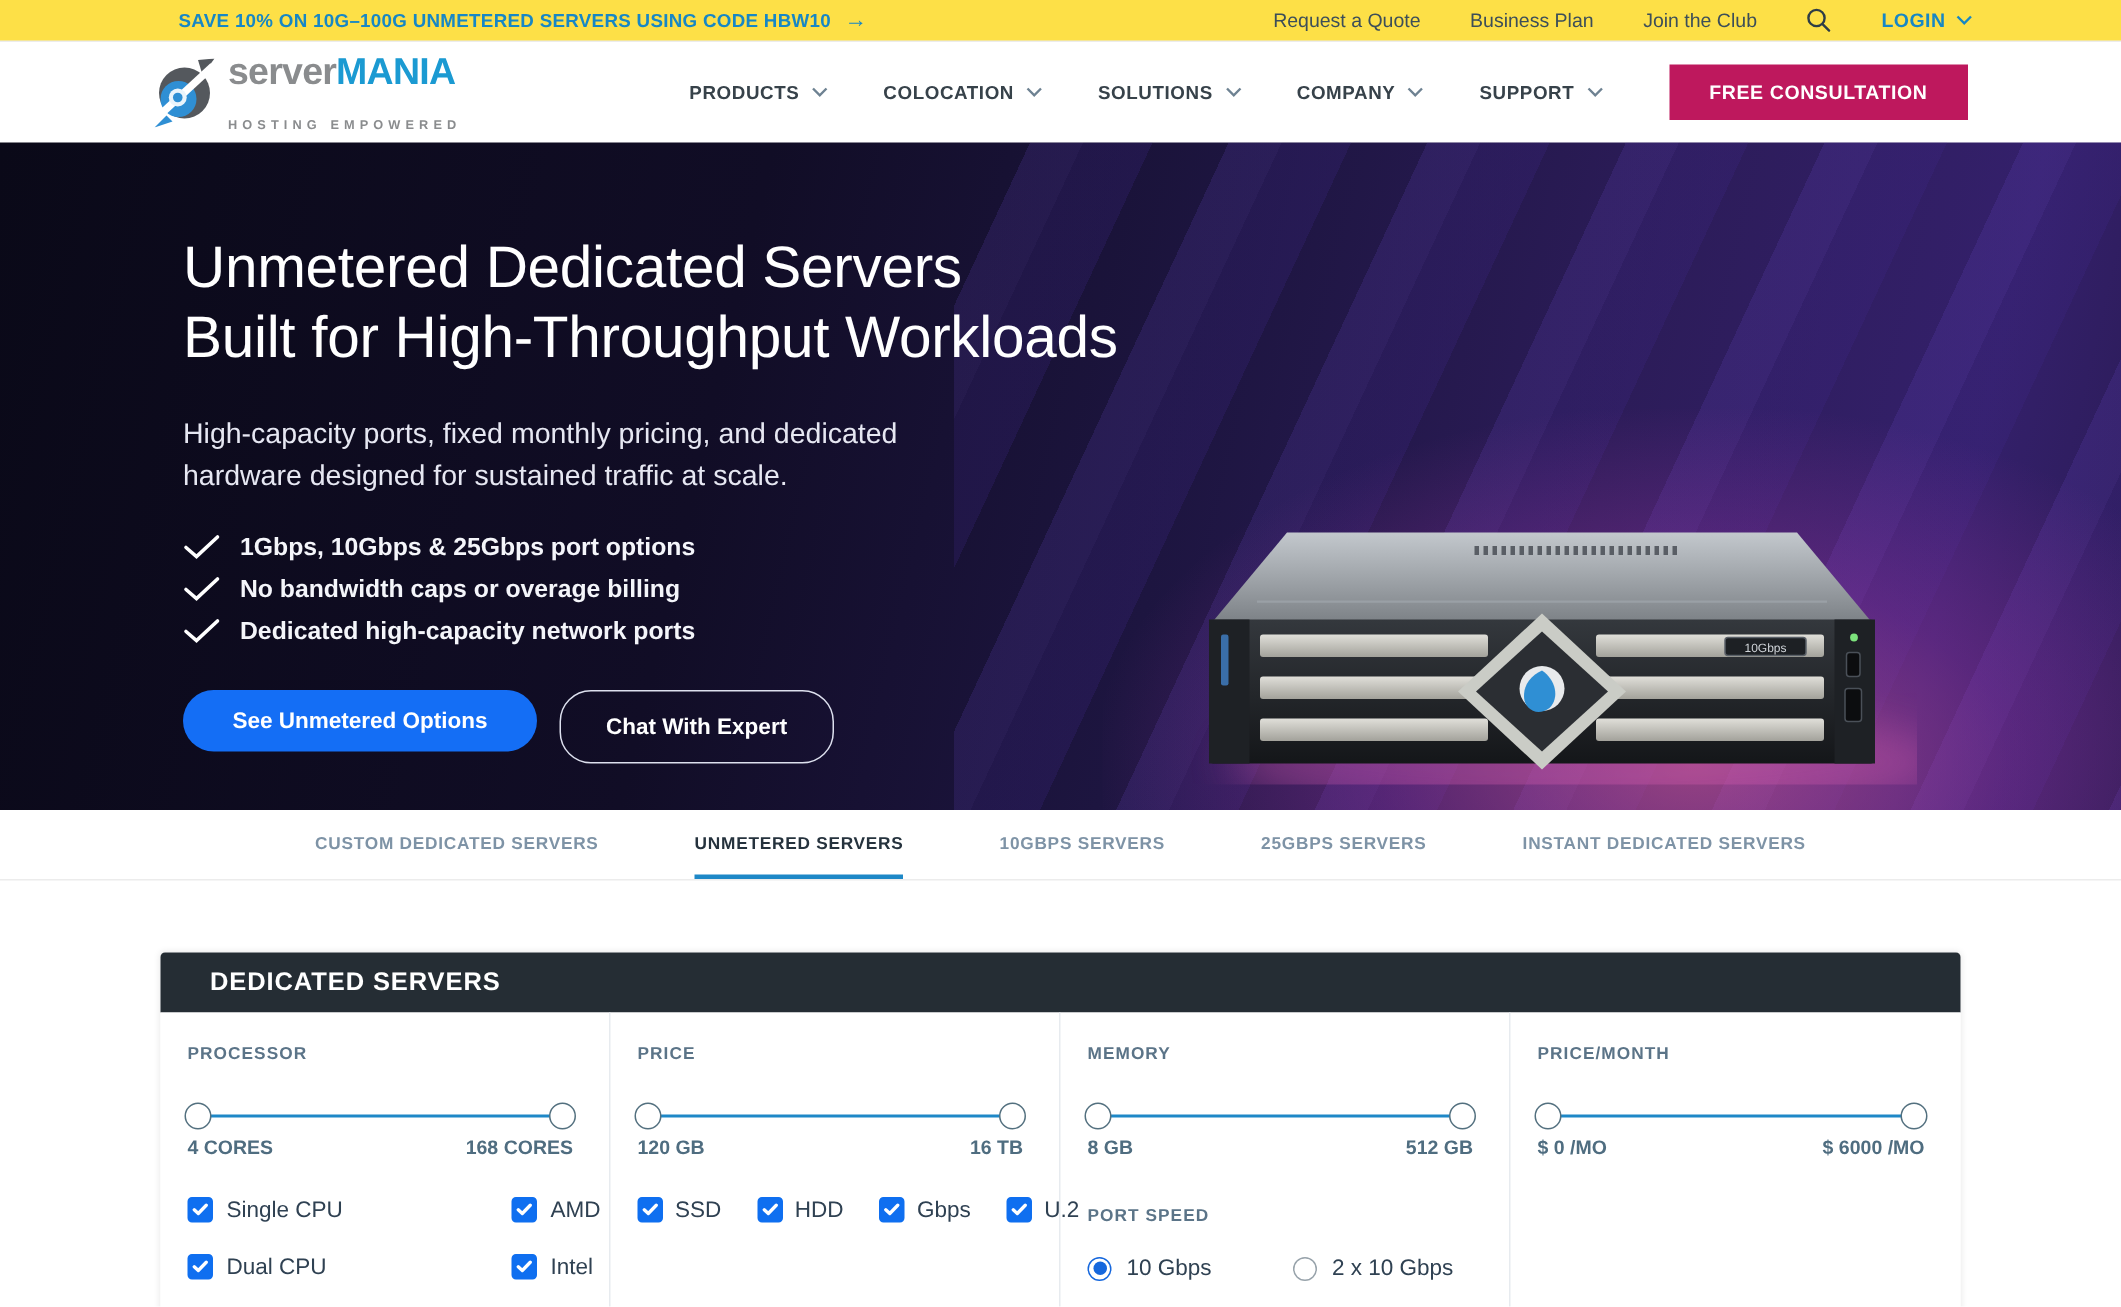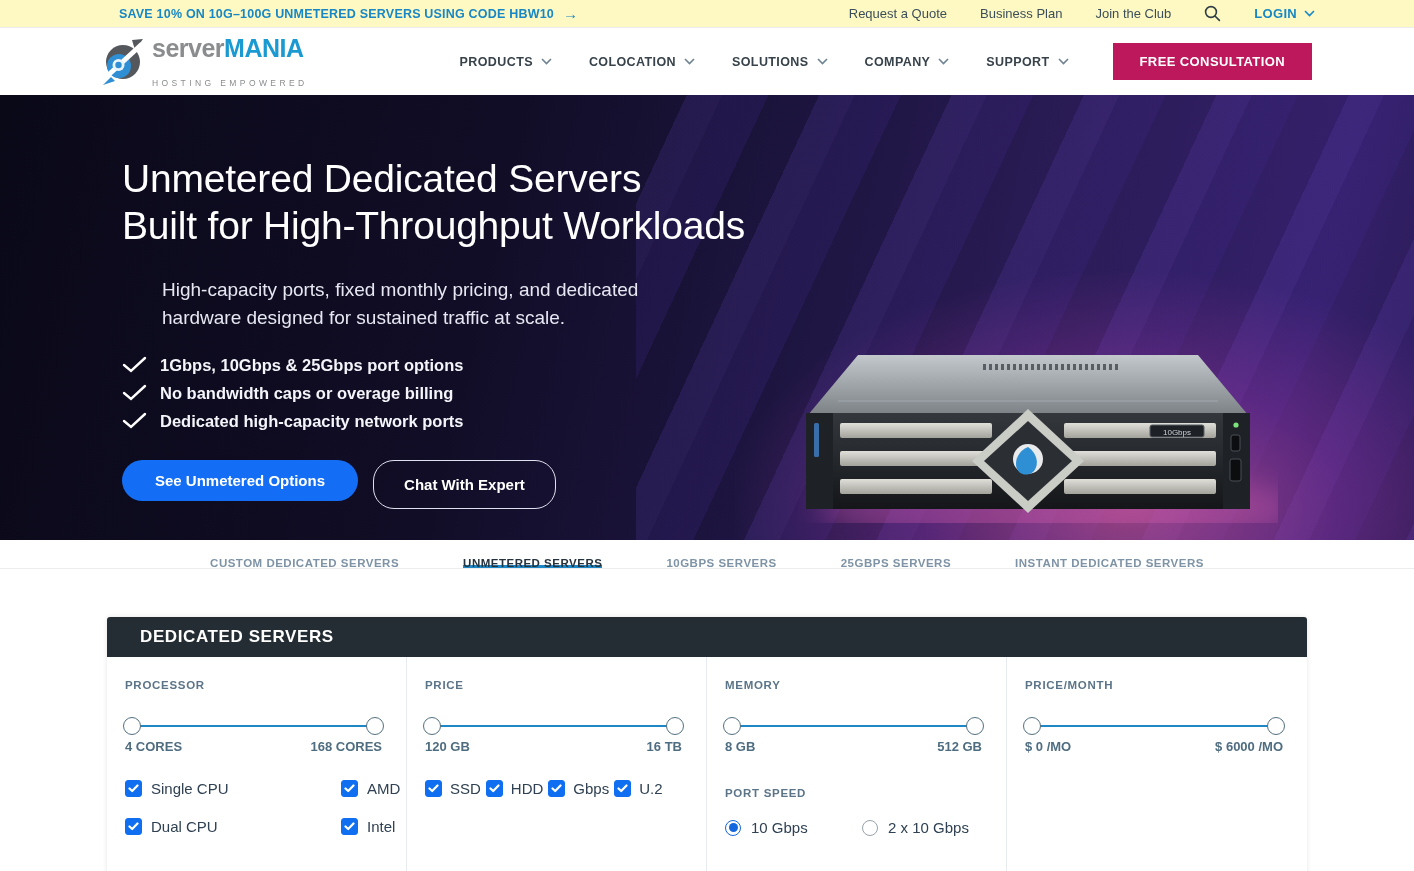--- a/index.html
+++ b/index.html
@@ -1,70 +1,70 @@
 <!DOCTYPE html>
 <html><head>
 <meta charset="utf-8">
 <style>
   * { margin:0; padding:0; box-sizing:border-box; }
   html,body { width:1414px; height:871px; overflow:hidden; background:#fff;
     font-family:"Liberation Sans", sans-serif; }
 
   
   .promo-bar { height:28px; display:flex; align-items:center; justify-content:space-between;
-    padding:0 99px 0 119px; border-bottom:1px solid #ececec; background:#fef9c3; }
+    padding:0 99px 0 119px; border-bottom:1px solid #ececec; background:#fde047; }
   .promo-link { display:flex; align-items:center; gap:9px; color:#1787c5;
     font-size:12.5px; font-weight:bold; letter-spacing:.2px; cursor:pointer; }
   .promo-arrow { font-size:15px; line-height:1; }
   .promo-right { display:flex; align-items:center; gap:33px; }
   .promo-right .txt-link { font-size:13px; color:#3c4e59; cursor:pointer; }
   .search-btn { display:flex; align-items:center; cursor:pointer; }
   .login { display:flex; align-items:center; gap:7px; color:#1787c5; font-size:13px;
     font-weight:bold; letter-spacing:.3px; cursor:pointer; }
   .chev { width:11px; height:7px; }
   .chev polyline { fill:none; stroke:#6e8292; stroke-width:1.6; }
   .login .chev polyline { stroke:#1787c5; }
 
   
   .nav { height:67px; display:flex; align-items:center; padding:0 102px; background:#fff; }
   .logo { display:flex; align-items:center; gap:8px; cursor:pointer; }
   .logo-text .line1 { font-size:25px; font-weight:bold; letter-spacing:-.5px; line-height:25px; }
   .logo-gray { color:#8a8c8e; text-transform:lowercase; }
   .logo-blue { color:#1b9ad2; }
-  .logo-tag { font-size:8.5px; letter-spacing:3.4px; color:#8a8c8e; margin-top:17px; }
+  .logo-tag { font-size:8.5px; letter-spacing:3.4px; color:#8a8c8e; margin-top:17px;font-weight:bold; }
   .nav-menu { display:flex; gap:37px; margin-left:auto; margin-right:44px; }
   .nav-item { display:flex; align-items:center; gap:8px; font-size:12.5px; font-weight:bold;
     letter-spacing:.4px; color:#37424a; cursor:pointer; }
   .nav-cta { height:37px; padding:0 27px; background:#be185d; color:#fff; border:none;
     font-family:inherit; font-size:13px; font-weight:bold; letter-spacing:.4px; cursor:pointer; }
 
   
   .hero { position:relative; height:445px; overflow:hidden;
     background:linear-gradient(103deg,#0a0918 0%,#110d26 34%,#1d1540 55%,#2c1c59 74%,#34206b 90%,#2a1b55 100%); }
   .hero::before { content:""; position:absolute; left:45%; top:0; width:55%; height:100%;
     background:repeating-linear-gradient(115deg, rgba(109,75,209,0) 0 46px, rgba(109,75,209,.16) 46px 78px,
       rgba(64,40,140,.22) 78px 120px); }
   .hero::after { content:""; position:absolute; left:52%; top:40%; width:48%; height:60%;
     background:radial-gradient(ellipse at 58% 88%, rgba(236,96,160,.55) 0%, rgba(190,60,180,.28) 38%, rgba(120,40,160,0) 72%); }
   .hero-content { position:absolute; left:122px; top:60px; z-index:3; }
   .hero-title { color:#fff; font-size:39px; font-weight:500; line-height:47px; letter-spacing:-.2px; }
-  .hero-sub { margin-top:27px; width:548px; color:#e6e7f2; font-size:19px; line-height:27.5px;margin-left:40px; }
+  .hero-sub { margin-top:27px; width:548px; color:#e6e7f2; font-size:19px; line-height:27.5px; }
   .features { margin-top:25px; display:flex; flex-direction:column; gap:9px; }
   .feature { display:flex; gap:13px; color:#f4f5fa; font-size:16.5px; font-weight:bold; }
   .check-svg { width:25px; height:17px; flex:0 0 auto; }
   .check-svg polyline { fill:none; stroke:#fff; stroke-width:2.4; stroke-linecap:round; }
   .hero-btns { margin-top:29px; display:flex; gap:15px; }
   .btn-primary { height:41px; padding:0 33px; border:none; border-radius:21px; background:#146ef5;
     color:#fff; font-family:inherit; font-size:15px; font-weight:bold; cursor:pointer; }
   .btn-outline { height:49px; padding:0 30px; border:1px solid #dde0ee; border-radius:21px;
     background:transparent; color:#fff; font-family:inherit; font-size:15px; font-weight:bold; cursor:pointer; }
   .server-art { position:absolute; left:778px; top:248px; width:500px; height:180px; z-index:2; }
 
   
-  .tabs { height:29px; display:flex; justify-content:center; gap:64px; background:#fff;
+  .tabs { height:47px; display:flex; justify-content:center; gap:64px; background:#fff;
     border-bottom:1px solid #ececec; }
   .tab { padding-top:17px; height:100%; font-size:11.5px; font-weight:bold; letter-spacing:.5px;
     color:#7e93a6; border-bottom:3px solid transparent; cursor:pointer; }
   .tab.on { color:#25323d; border-bottom-color:#1e88c7; }
 
   
   .panel { width:1200px; margin:48px auto 0; box-shadow:0 0 5px rgba(0,0,0,.10); border-radius:3px 3px 0 0; }
   .panel-header { height:40px; background:#252d34; color:#fff; display:flex; align-items:center;
     padding-left:33px; font-size:17px; font-weight:bold; letter-spacing:.6px; border-radius:3px 3px 0 0; }
   .filters { display:flex; background:#fff; min-height:240px; }
@@ -72,21 +72,21 @@
   .fcol:last-child { border-right:none; }
   .flabel { font-size:11.5px; font-weight:bold; letter-spacing:.7px; color:#5b7488; }
   .slider { position:relative; height:18px; margin-top:26px; }
   .slider .track { position:absolute; left:7px; right:7px; top:8px; height:2px; background:#1e88c7; }
   .handle { position:absolute; top:0; width:18px; height:18px; border-radius:50%; background:#fff;
     border:1.5px solid #53707f; cursor:pointer; }
   .handle.left { left:-2px; } .handle.right { right:-2px; }
   .range { display:flex; justify-content:space-between; margin-top:4px; font-size:13px;
     font-weight:bold; color:#4f6d80; }
   .cb-grid { margin-top:26px; display:grid; grid-template-columns:216px 1fr; row-gap:21px; }
-  .cb-row { margin-top:26px; display:flex; gap:5px; }
+  .cb-row { margin-top:26px; display:flex; gap:24px; }
   .cb { display:flex; align-items:center; gap:9px; cursor:pointer; }
   .cb-box { width:17px; height:17px; border-radius:3px; border:1px solid #9aa5ad; background:#fff;
     display:flex; align-items:center; justify-content:center; flex:0 0 auto; }
   .cb-box.on { background:#0f6ff0; border-color:#0f6ff0; }
   .cb-box svg { width:11px; height:9px; display:none; }
   .cb-box.on svg { display:block; }
   .cb-box polyline { fill:none; stroke:#fff; stroke-width:2.2; stroke-linecap:round; stroke-linejoin:round; }
   .cb-label { font-size:15px; color:#2f4152; }
   .radio-grid { margin-top:20px; display:grid; grid-template-columns:137px 1fr; row-gap:21px; }
   .radio { display:flex; align-items:center; gap:10px; cursor:pointer; }

